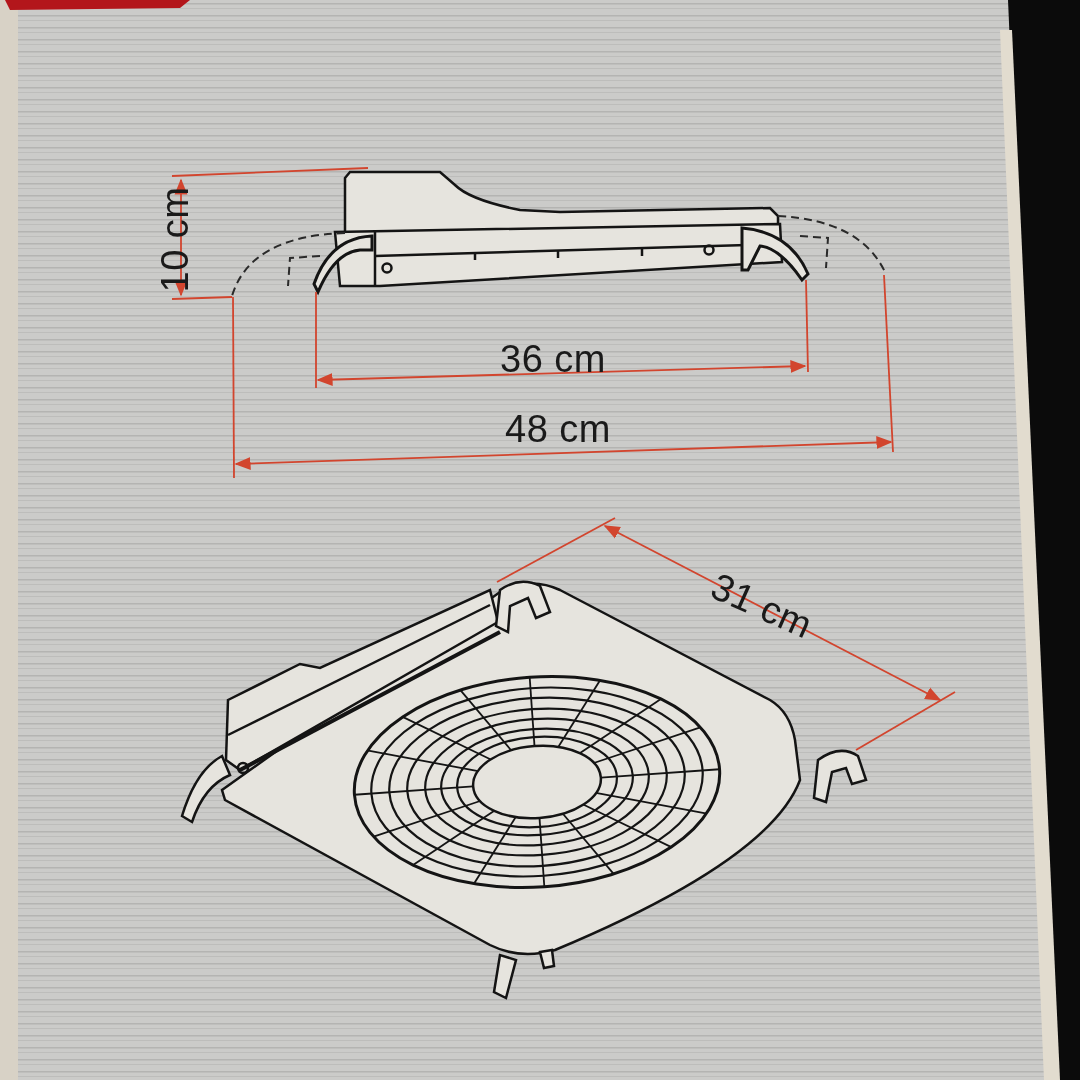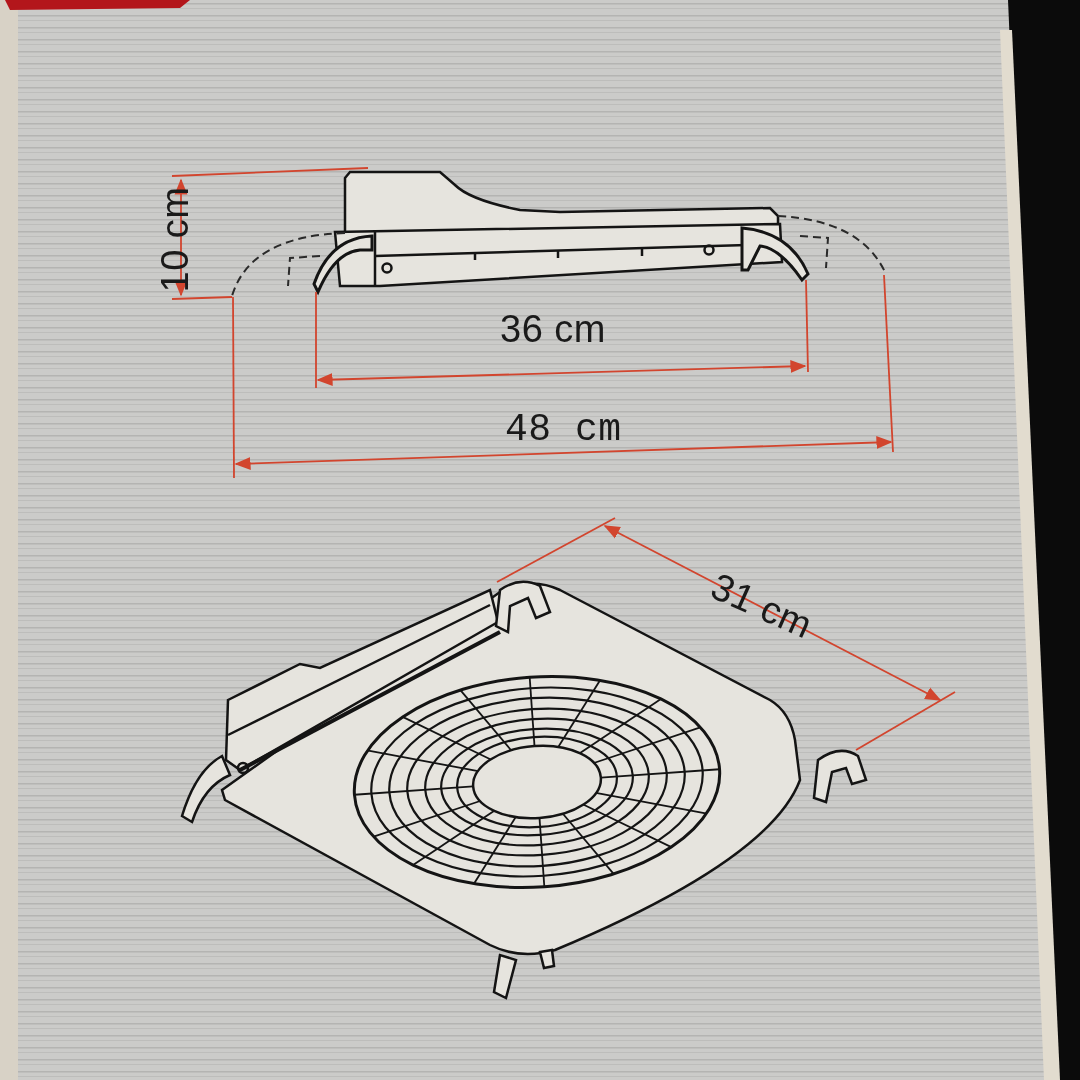--- a/index.html
+++ b/index.html
@@ -9,22 +9,22 @@
     font-family: "Liberation Sans", sans-serif;
   }
   .box-face {
     position: absolute; left: 0; top: 0; width: 1080px; height: 1080px;
   }
   .label {
     position: absolute; color: #1a1a1a; font-size: 38px; letter-spacing: 0.5px;
     font-family: "Liberation Sans", sans-serif; white-space: nowrap;
   }
   .lbl-10 { left: 120px; top: 218px; transform: rotate(-90deg); transform-origin: center; width: 110px; text-align: center; }
-  .lbl-36 { left: 500px; top: 308px; }
-  .lbl-48 { left: 505px; top: 408px; font-family: Liberation Mono, monospace; }
+  .lbl-36 { left: 500px; top: 338px; }
+  .lbl-48 { left: 505px; top: 408px; }
   .lbl-31 { left: 722px; top: 565px; transform: rotate(24deg); transform-origin: left top; }
 </style>
 </head>
 <body>
 
 <div class="box-face">
   <svg width="1080" height="1080" viewBox="0 0 1080 1080" xmlns="http://www.w3.org/2000/svg">
     <defs>
       <pattern id="stripes" width="1080" height="12" patternUnits="userSpaceOnUse">
         <rect width="1080" height="12" fill="#cbcbc9"></rect>

